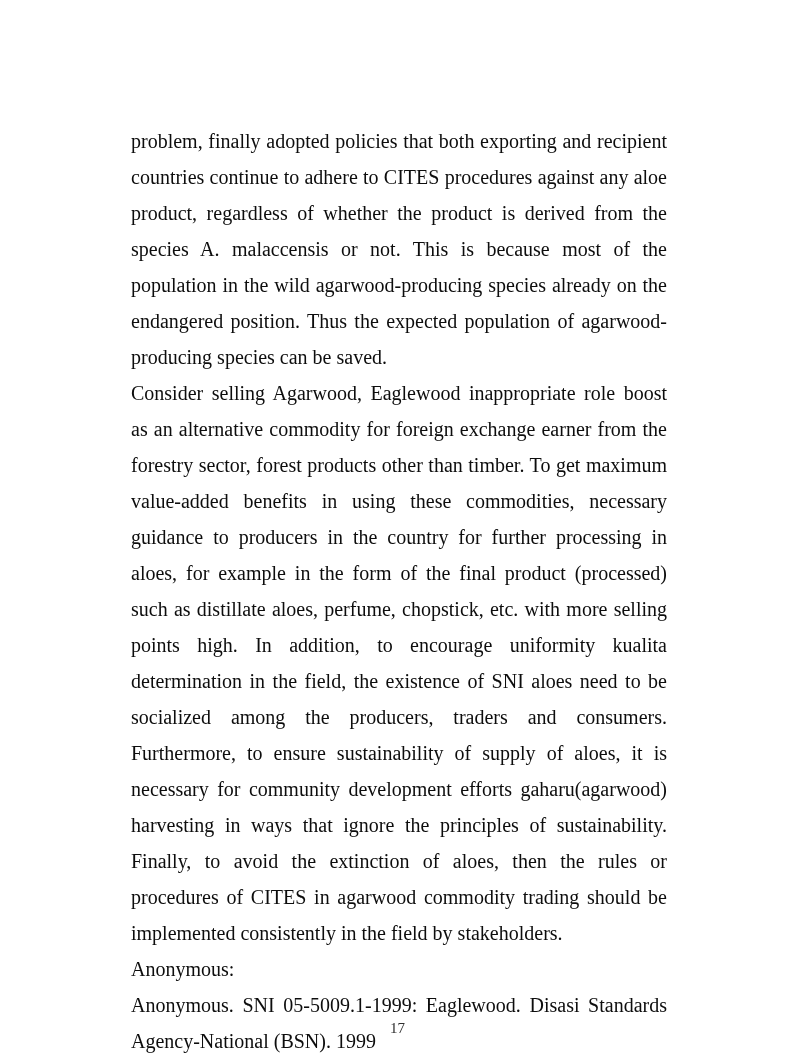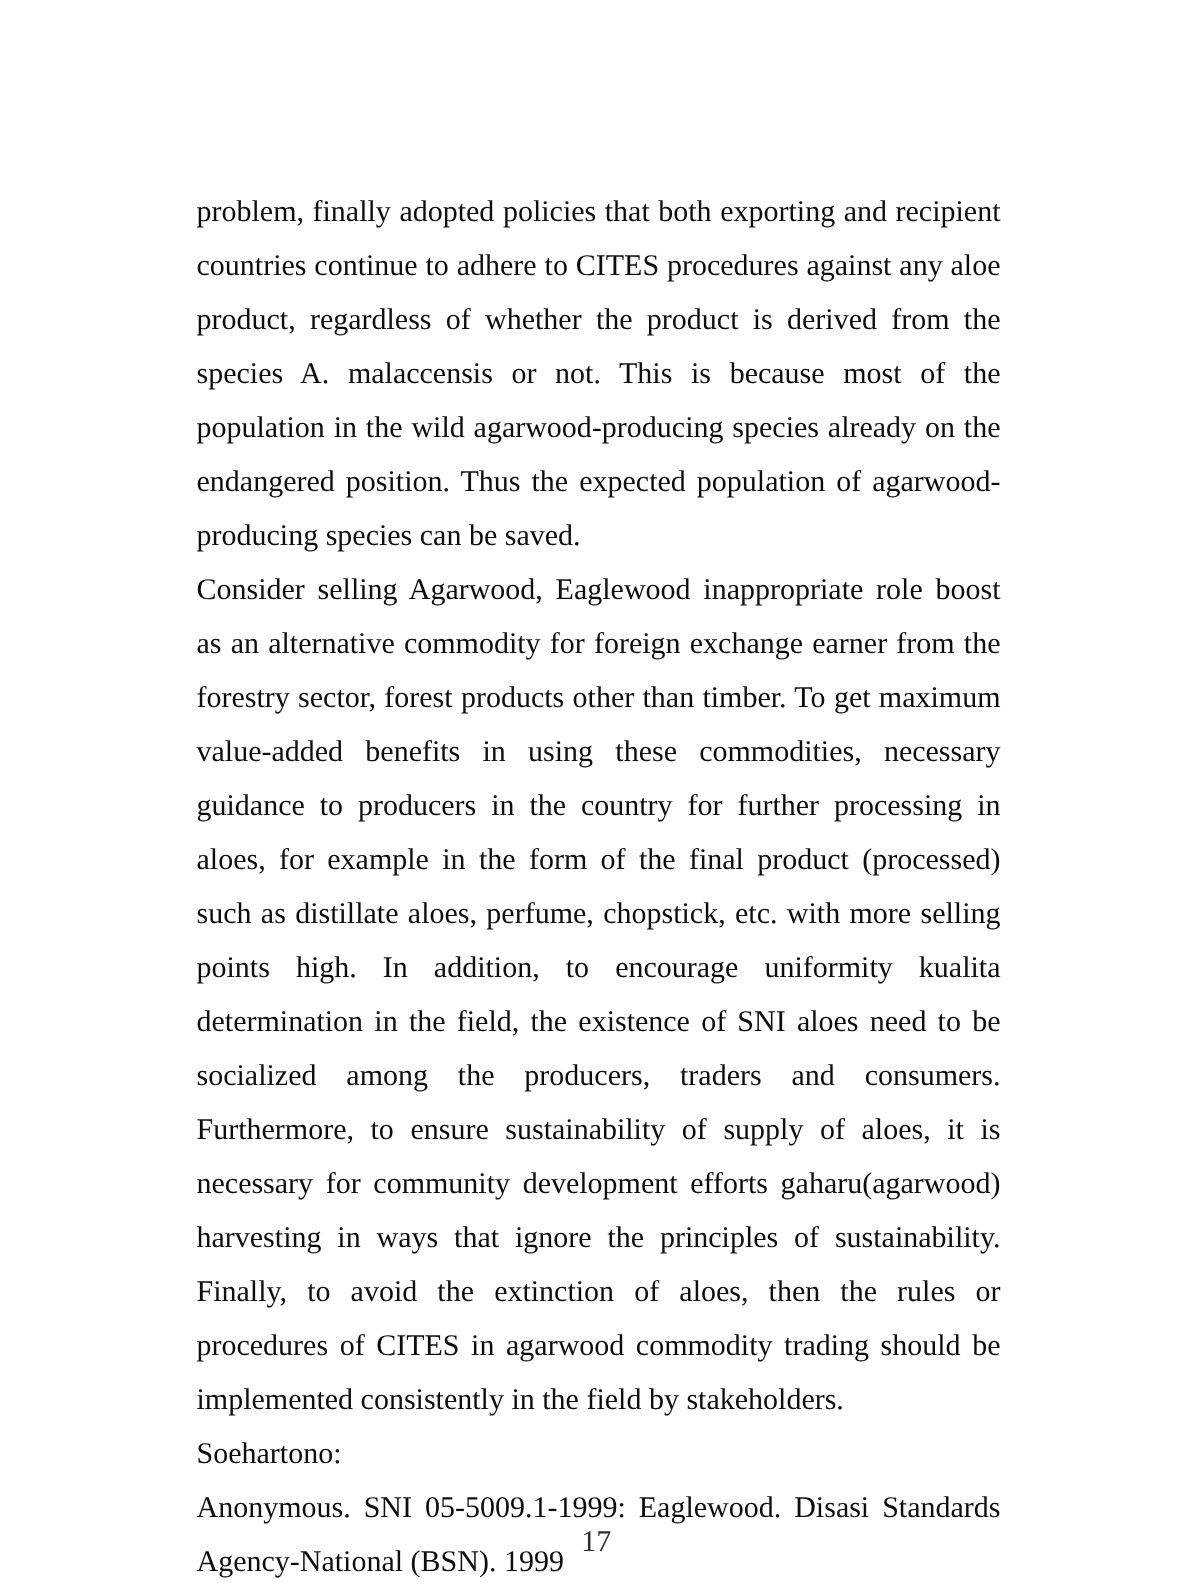--- a/index.html
+++ b/index.html
@@ -30,29 +30,29 @@
   .text-block p {
     margin: 0;
     padding: 0;
   }
   .page-number {
     position: absolute;
     left: 0;
     right: 0;
     bottom: 26px;
     text-align: center;
-    font-size: 20px;
+    font-size: 15px;
     line-height: 18px;
     color: #2e2e2e;
   }
 </style>
 </head>
 <body>
 
 <div class="page">
   <div class="text-block">
     <p>problem, finally adopted policies that both exporting and recipient countries continue to adhere to CITES procedures against any aloe product, regardless of whether the product is derived from the species A. malaccensis or not. This is because most of the population in the wild agarwood-producing species already on the endangered position. Thus the expected population of agarwood-producing species can be saved.</p>
     <p>Consider selling Agarwood, Eaglewood inappropriate role boost as an alternative commodity for foreign exchange earner from the forestry sector, forest products other than timber. To get maximum value-added benefits in using these commodities, necessary guidance to producers in the country for further processing in aloes, for example in the form of the final product (processed) such as distillate aloes, perfume, chopstick, etc. with more selling points high. In addition, to encourage uniformity kualita determination in the field, the existence of SNI aloes need to be socialized among the producers, traders and consumers. Furthermore, to ensure sustainability of supply of aloes, it is necessary for community development efforts gaharu(agarwood) harvesting in ways that ignore the principles of sustainability. Finally, to avoid the extinction of aloes, then the rules or procedures of CITES in agarwood commodity trading should be implemented consistently in the field by stakeholders.</p>
-    <p>Soehartono:</p>
+    <p>Anonymous:</p>
     <p>Anonymous. SNI 05-5009.1-1999: Eaglewood. Disasi Standards Agency-National (BSN). 1999</p>
   </div>
   <div class="page-number">17</div>
 </div>
 
 </body></html>

